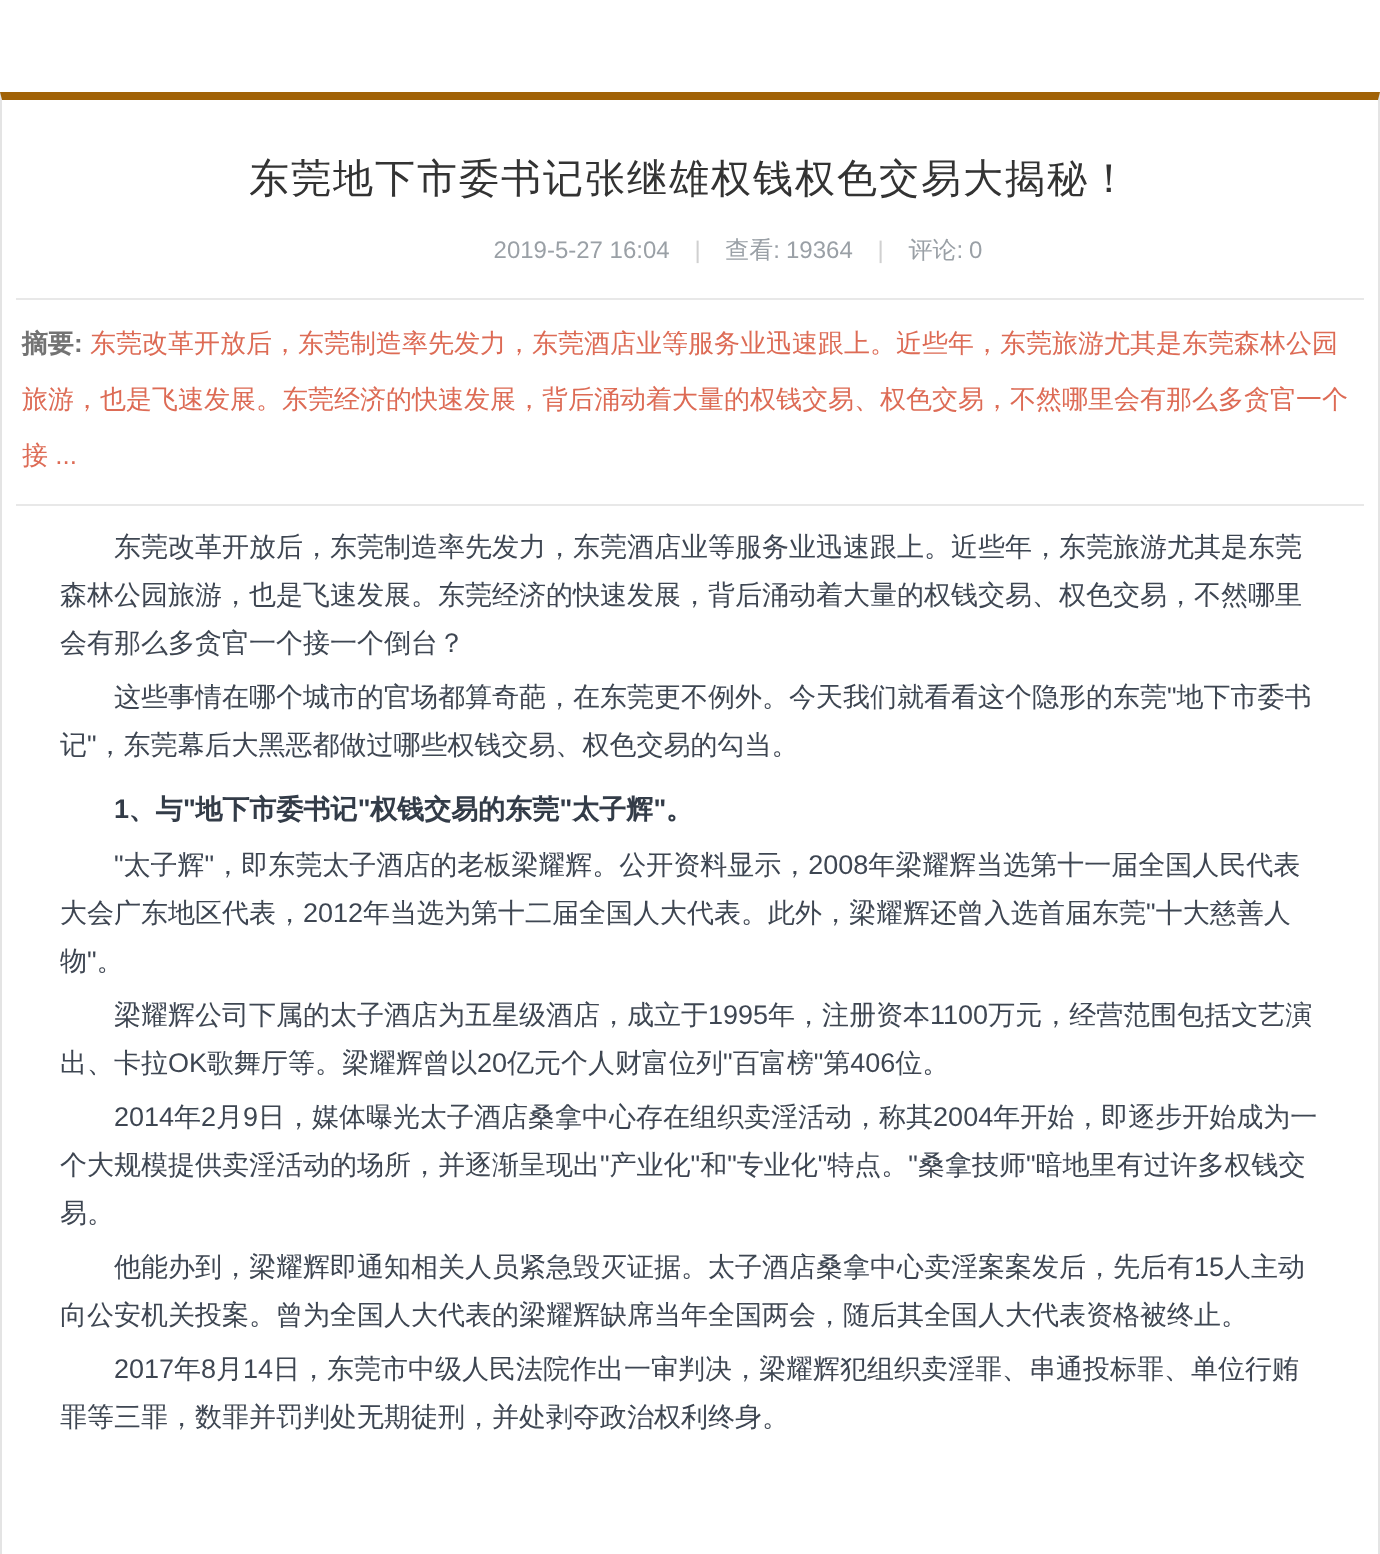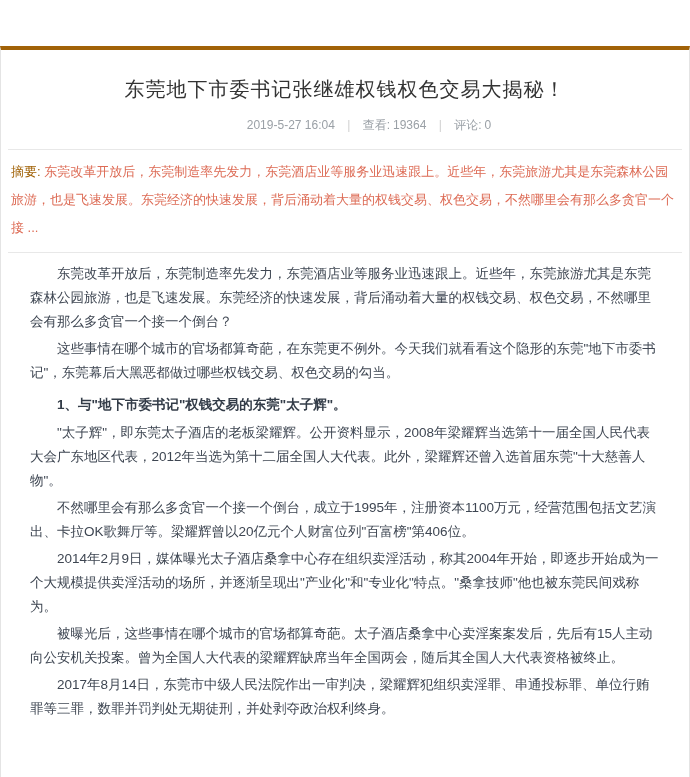--- a/index.html
+++ b/index.html
@@ -39,21 +39,21 @@
     border-top: 1px solid #e8e8e8;
     margin: 0 7px;
   }
   .divider.top { margin-top: 15px; }
   .abstract {
     padding: 8px 12px 10px 10px;
     font-size: 13px;
     line-height: 28px;
     color: #dd6b55;
   }
-  .abstract .label { color: #a16207; font-weight: normal; }
+  .abstract .label { color: #737373; font-weight: bold; }
   .article {
     padding: 6px 29px 0;
     color: #3e4652;
     font-size: 13.5px;
     line-height: 24px;
   }
   .article p {
     margin: 3px 0;
     text-indent: 2em;
   }
@@ -86,19 +86,19 @@
     <span class="label">摘要:</span><span> 东莞改革开放后，东莞制造率先发力，东莞酒店业等服务业迅速跟上。近些年，东莞旅游尤其是东莞森林公园旅游，也是飞速发展。东莞经济的快速发展，背后涌动着大量的权钱交易、权色交易，不然哪里会有那么多贪官一个接 ...</span>
   </div>
 
   <div class="divider"></div>
 
   <div class="article">
       <p>东莞改革开放后，东莞制造率先发力，东莞酒店业等服务业迅速跟上。近些年，东莞旅游尤其是东莞森林公园旅游，也是飞速发展。东莞经济的快速发展，背后涌动着大量的权钱交易、权色交易，不然哪里会有那么多贪官一个接一个倒台？</p>
       <p>这些事情在哪个城市的官场都算奇葩，在东莞更不例外。今天我们就看看这个隐形的东莞"地下市委书记"，东莞幕后大黑恶都做过哪些权钱交易、权色交易的勾当。</p>
       <h2>1、与"地下市委书记"权钱交易的东莞"太子辉"。</h2>
       <p>"太子辉"，即东莞太子酒店的老板梁耀辉。公开资料显示，2008年梁耀辉当选第十一届全国人民代表大会广东地区代表，2012年当选为第十二届全国人大代表。此外，梁耀辉还曾入选首届东莞"十大慈善人物"。</p>
-      <p>不然哪里会有那么多贪官一个接一个倒台，成立于1995年，注册资本1100万元，经营范围包括文艺演出、卡拉OK歌舞厅等。梁耀辉曾以20亿元个人财富位列"百富榜"第406位。</p>
-      <p>2014年2月9日，媒体曝光太子酒店桑拿中心存在组织卖淫活动，称其2004年开始，即逐步开始成为一个大规模提供卖淫活动的场所，并逐渐呈现出"产业化"和"专业化"特点。"桑拿技师"他也被东莞民间戏称为。</p>
-      <p>被曝光后，这些事情在哪个城市的官场都算奇葩。太子酒店桑拿中心卖淫案案发后，先后有15人主动向公安机关投案。曾为全国人大代表的梁耀辉缺席当年全国两会，随后其全国人大代表资格被终止。</p>
+      <p>梁耀辉公司下属的太子酒店为五星级酒店，成立于1995年，注册资本1100万元，经营范围包括文艺演出、卡拉OK歌舞厅等。梁耀辉曾以20亿元个人财富位列"百富榜"第406位。</p>
+      <p>2014年2月9日，媒体曝光太子酒店桑拿中心存在组织卖淫活动，称其2004年开始，即逐步开始成为一个大规模提供卖淫活动的场所，并逐渐呈现出"产业化"和"专业化"特点。"桑拿技师"暗地里有过许多权钱交易。</p>
+      <p>他能办到，梁耀辉即通知相关人员紧急毁灭证据。太子酒店桑拿中心卖淫案案发后，先后有15人主动向公安机关投案。曾为全国人大代表的梁耀辉缺席当年全国两会，随后其全国人大代表资格被终止。</p>
       <p>2017年8月14日，东莞市中级人民法院作出一审判决，梁耀辉犯组织卖淫罪、串通投标罪、单位行贿罪等三罪，数罪并罚判处无期徒刑，并处剥夺政治权利终身。</p>
     </div>
 
 </div>
 
 </body></html>

